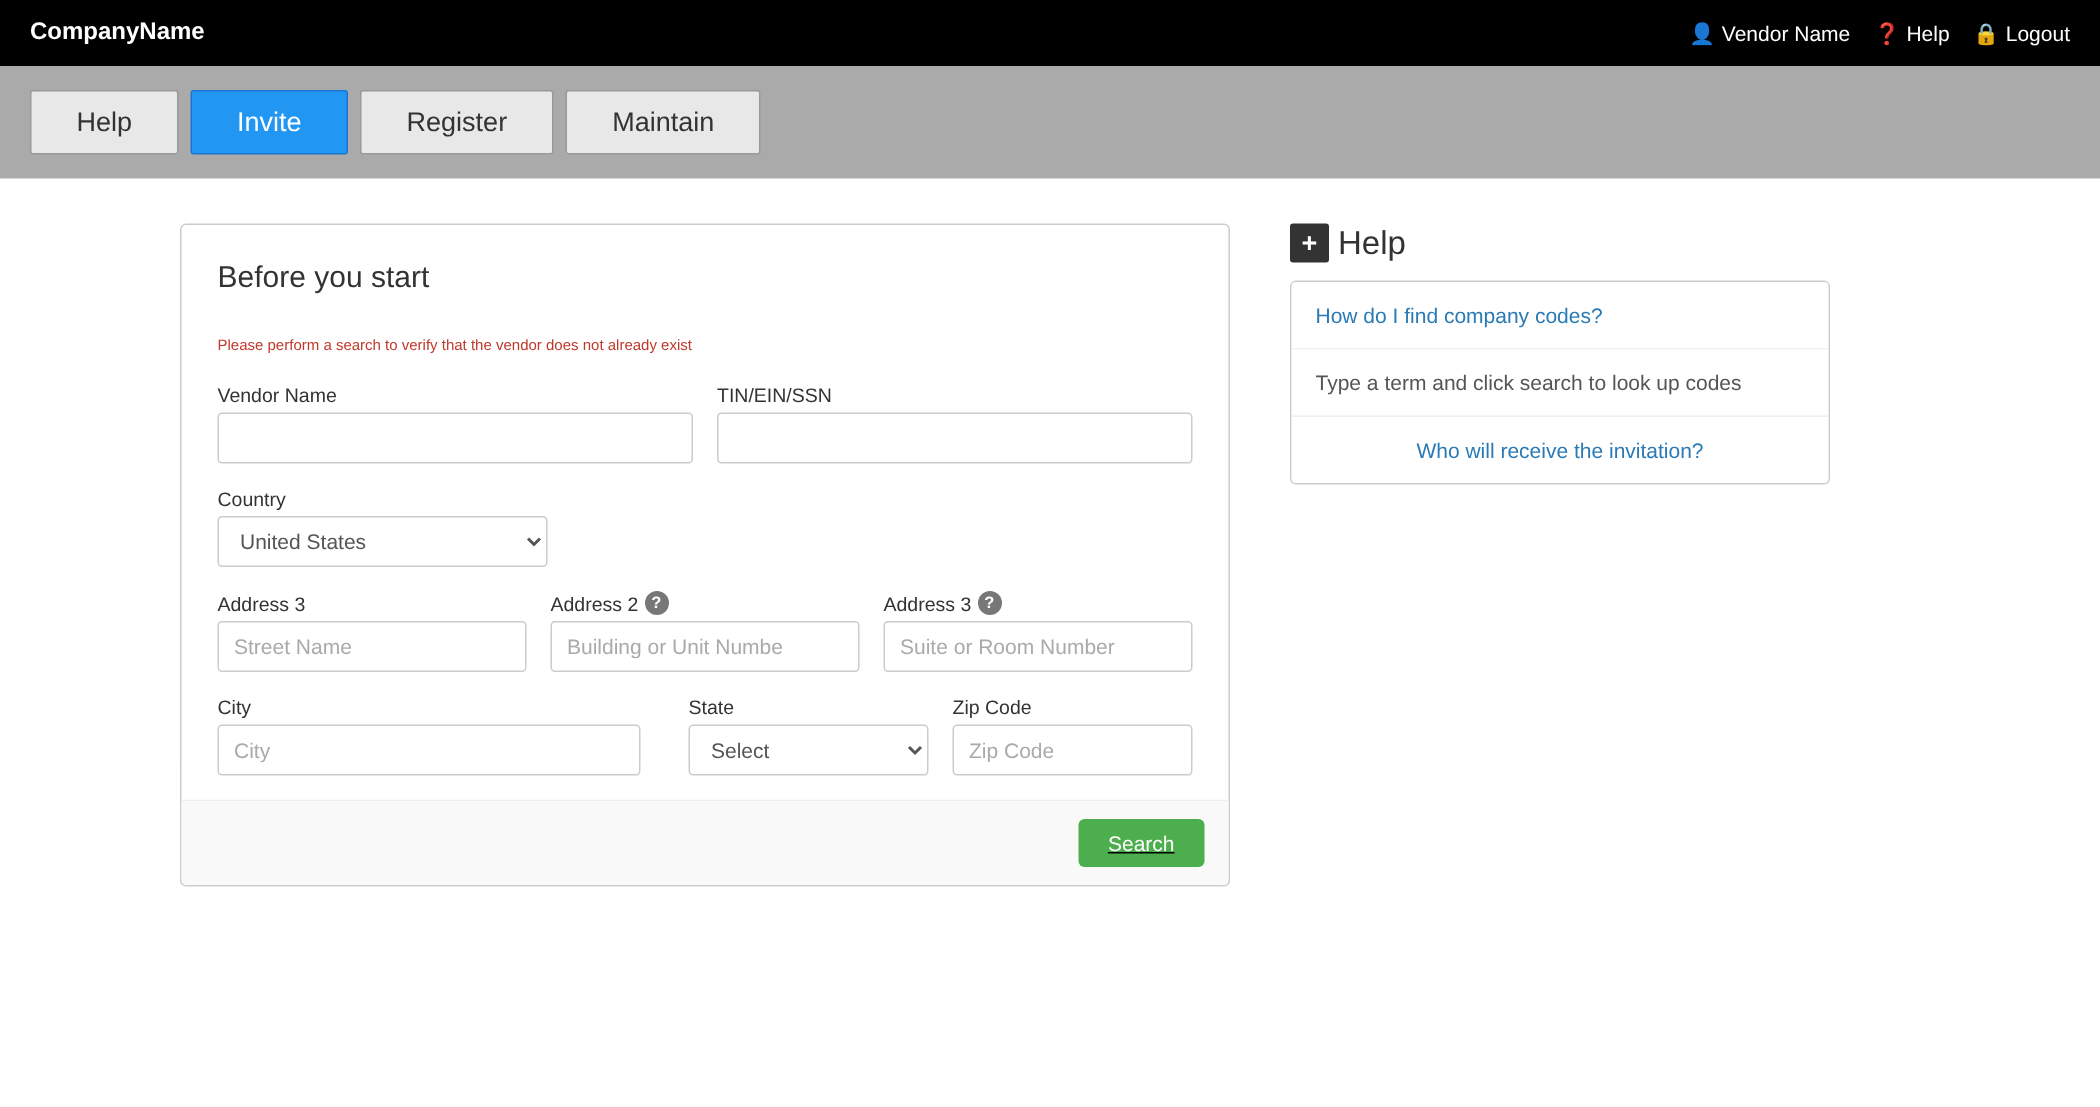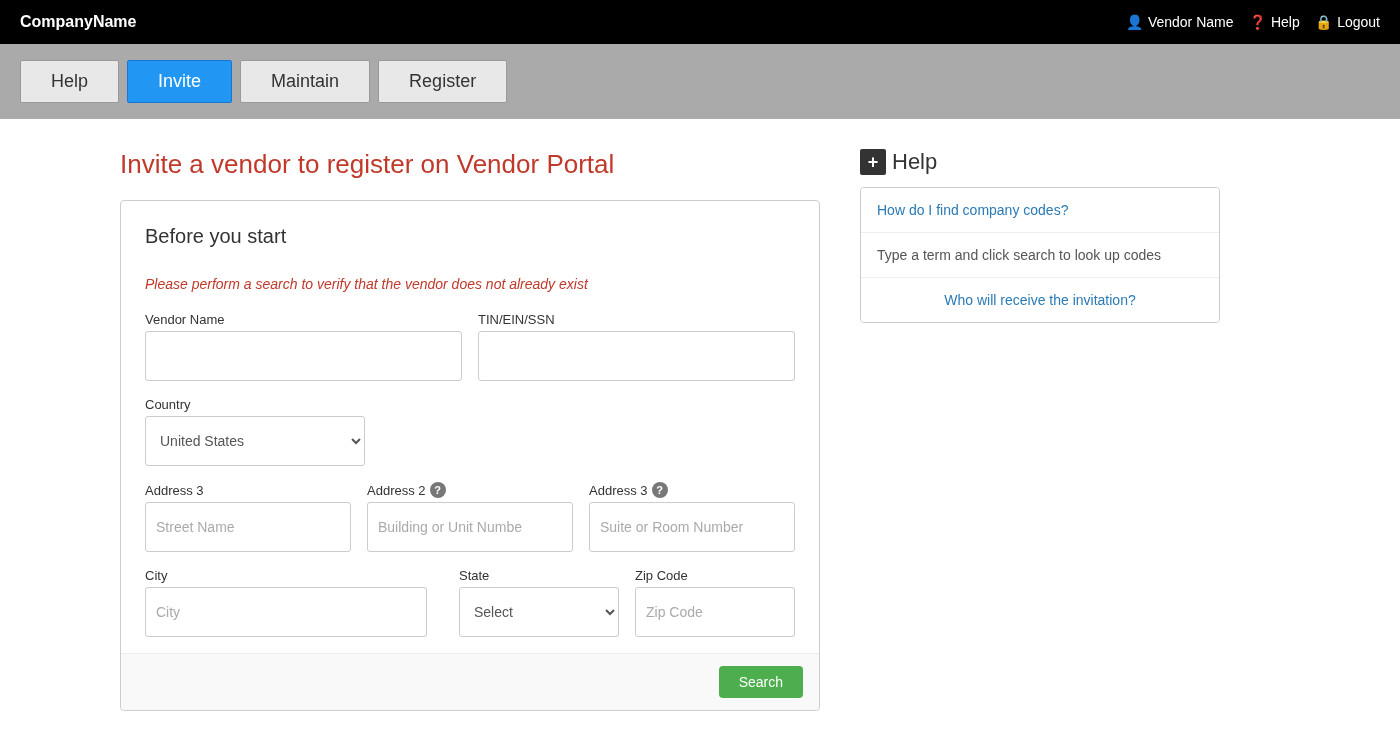--- a/index.html
+++ b/index.html
@@ -88,23 +88,22 @@
 
     .form-card h2 {
       font-size: 20px;
       font-weight: normal;
       margin-bottom: 28px;
       color: #333;
     }
 
     .form-subtitle {
       color: #c0392b;
-      font-size: 14px;
+      font-size: 10px;
       margin-bottom: 20px;
-      font-style: italic;
     }
 
     .form-row {
       display: flex;
       gap: 16px;
       margin-bottom: 16px;
       align-items: flex-end;
     }
 
     .form-group {
@@ -121,21 +120,21 @@
       align-items: center;
       gap: 4px;
     }
 
     .form-group input[type="text"],
     .form-group select {
       padding: 6px 10px;
       border: 1px solid #ccc;
       border-radius: 3px;
       font-size: 14px;
-      height: 50px;
+      height: 34px;
       width: 100%;
       background: #fff;
       color: #555;
     }
 
     .form-group input[type="text"]::placeholder {
       color: #aaa;
     }
 
     .country-select {
@@ -158,20 +157,21 @@
 
     .footer-row {
       display: flex;
       justify-content: flex-end;
       padding: 12px 16px;
       border-top: 1px solid #eee;
       margin-top: 8px;
       background: #f9f9f9;
       margin: 0 -24px -24px -24px;
       border-radius: 0 0 4px 4px;
+      text-decoration: underline;
     }
 
     .search-btn {
       background: #4cae4c;
       color: #fff;
       border: none;
       padding: 8px 20px;
       font-size: 14px;
       border-radius: 4px;
       cursor: pointer;
@@ -251,30 +251,27 @@
     <span class="top-nav-link">
       <span>🔒</span>
       <span>Logout</span>
     </span>
   </div>
 </nav>
 
 <div class="sub-nav">
   <button class="nav-btn">Help</button>
   <button class="nav-btn active">Invite</button>
+  <button class="nav-btn">Register</button>
   <button class="nav-btn">Maintain</button>
-  <button class="nav-btn">Register</button>
 </div>
 
 <div class="main-content">
 
   <div class="left-panel">
-    <h1 class="page-title">
-      <span>Invite a vendor to register on Vendor </span><span style="color:#c0392b;">Portal</span>
-    </h1>
 
     <div class="form-card">
       <h2>Before you start</h2>
       <p class="form-subtitle">Please perform a search to verify that the vendor does not already exist</p>
 
       <div class="form-row">
         <div class="form-group">
           <label>Vendor Name</label>
           <input type="text" style="">
         </div>

